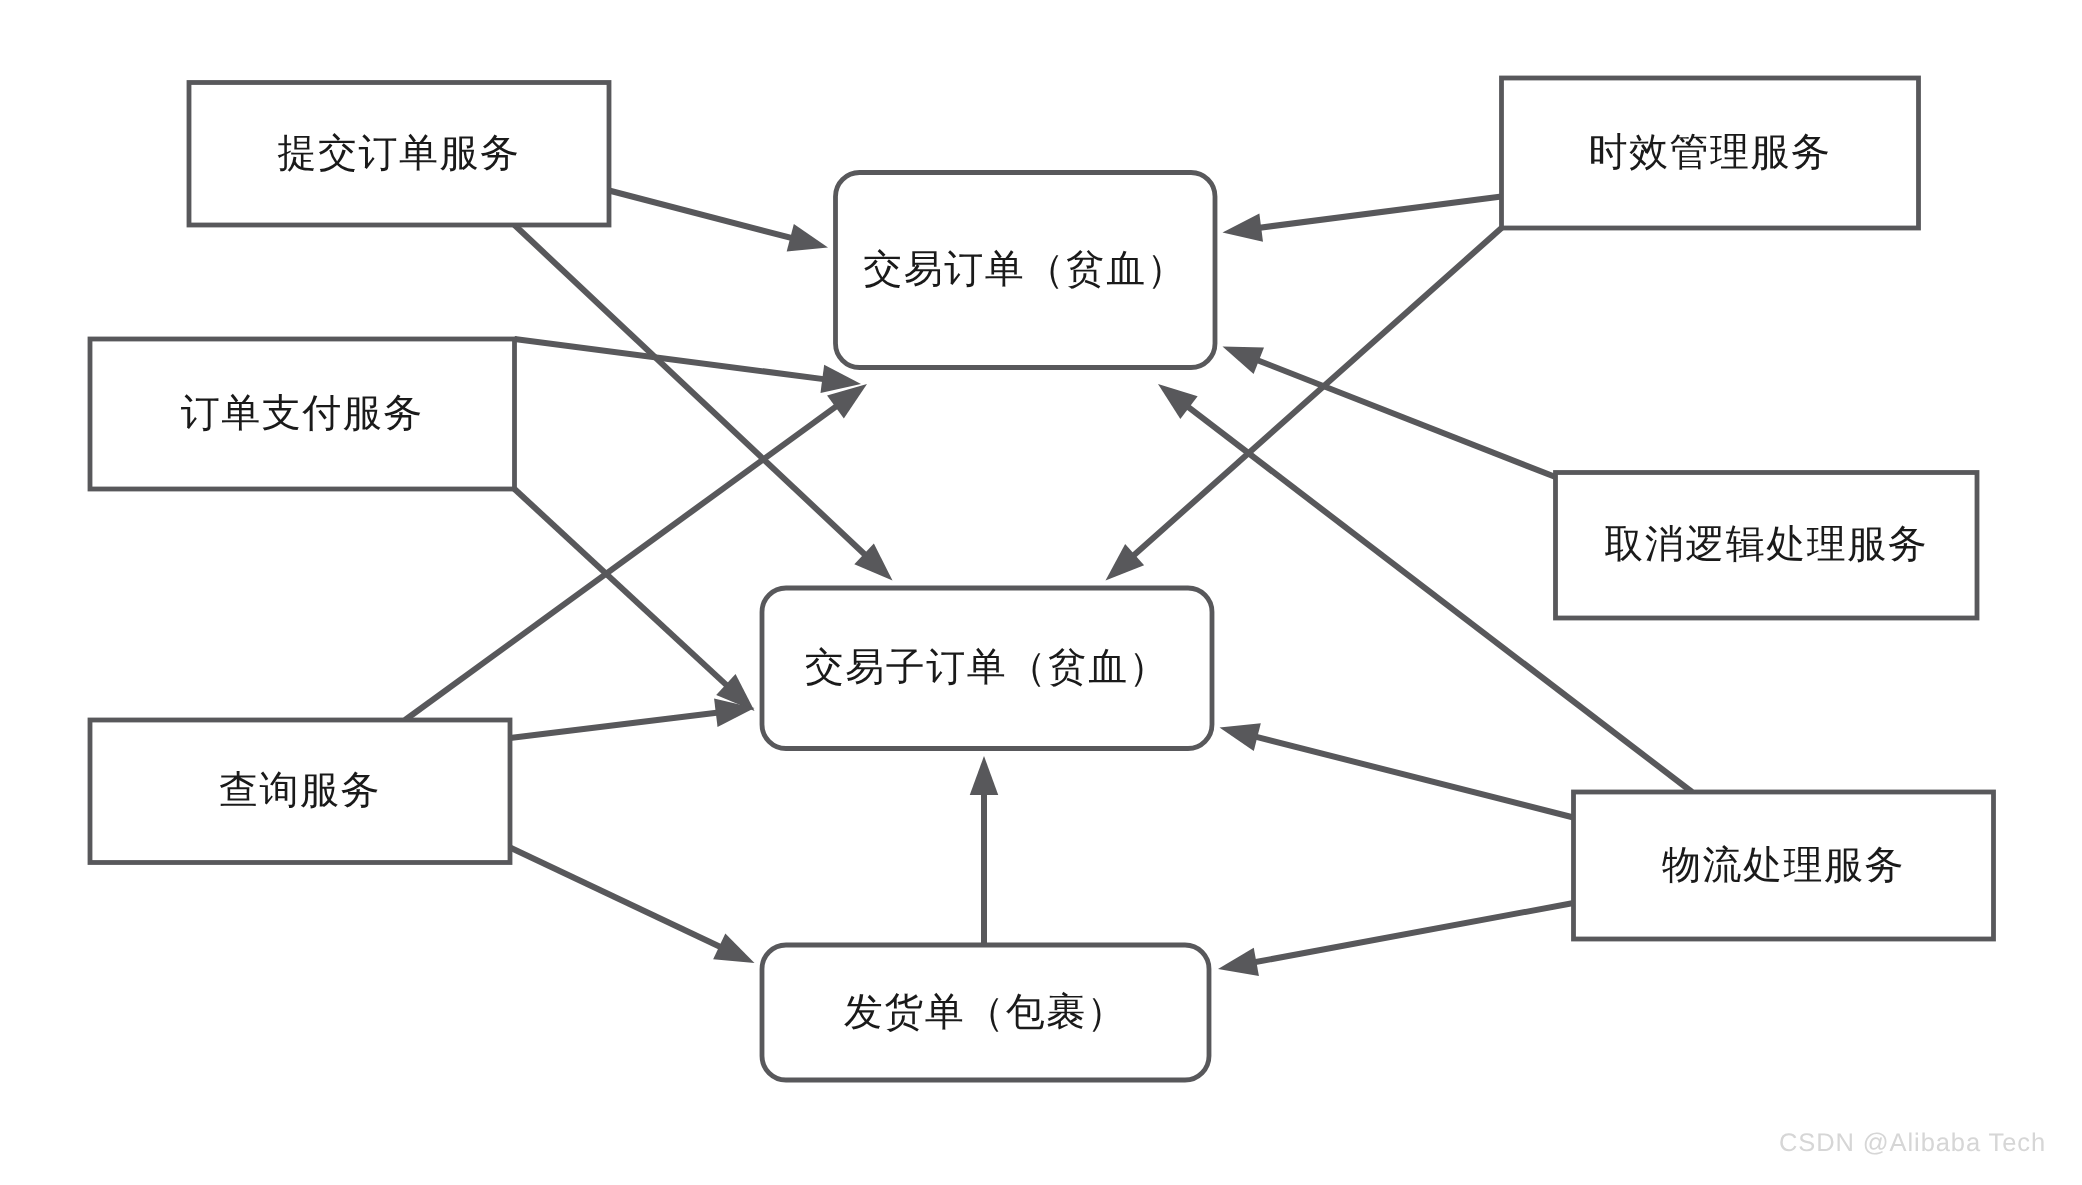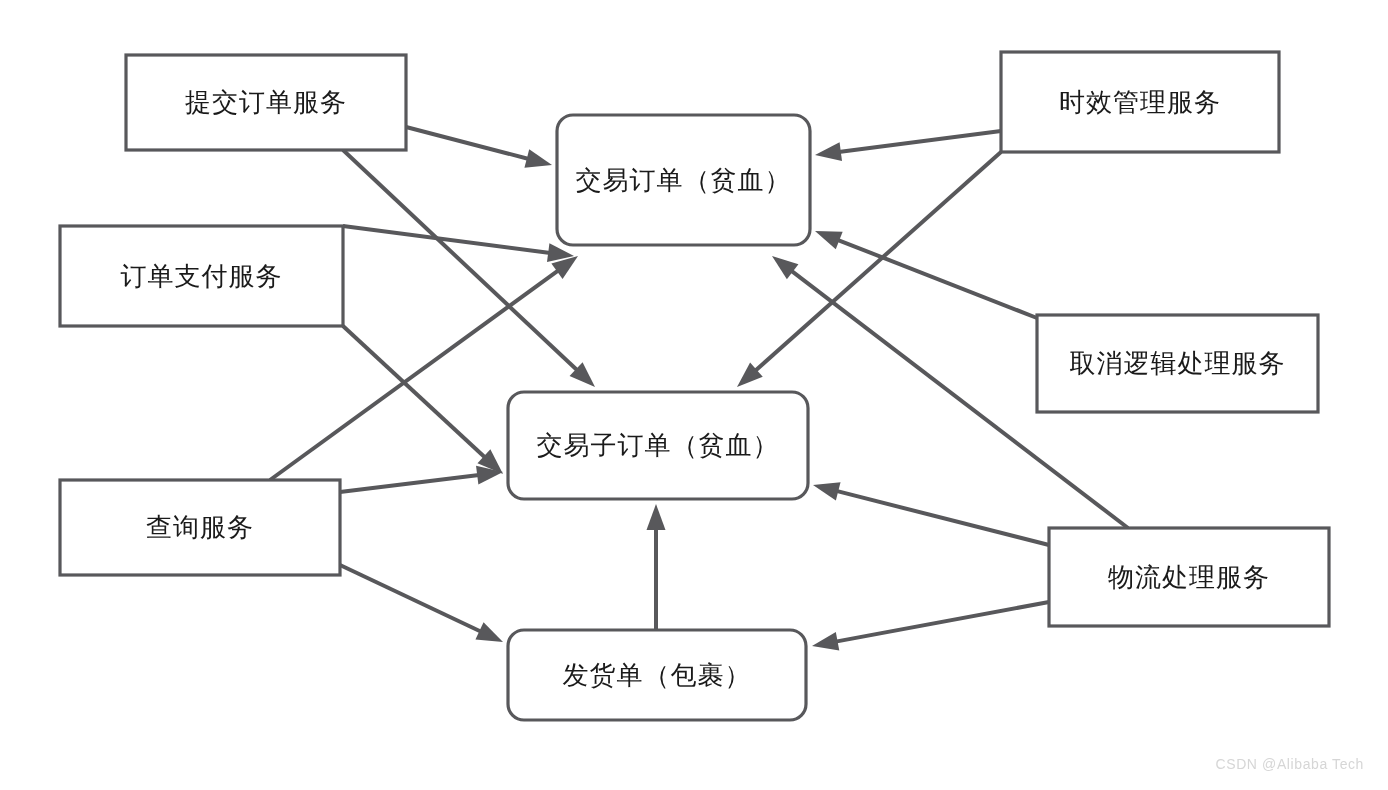--- a/index.html
+++ b/index.html
@@ -41,21 +41,21 @@
     stroke-linecap: butt;
   }
   .arrow-head {
     fill: #58585b;
     stroke: none;
   }
   .watermark {
     position: absolute;
     right: 24px;
     bottom: 18px;
-    font-size: 14px;
+    font-size: 17px;
     color: #d6d6d6;
     font-family: "Liberation Sans", sans-serif;
     letter-spacing: 0.6px;
     user-select: none;
   }
 </style>
 </head>
 <body>
 
 <svg id="diagram-canvas" viewBox="0 0 1388 790">

